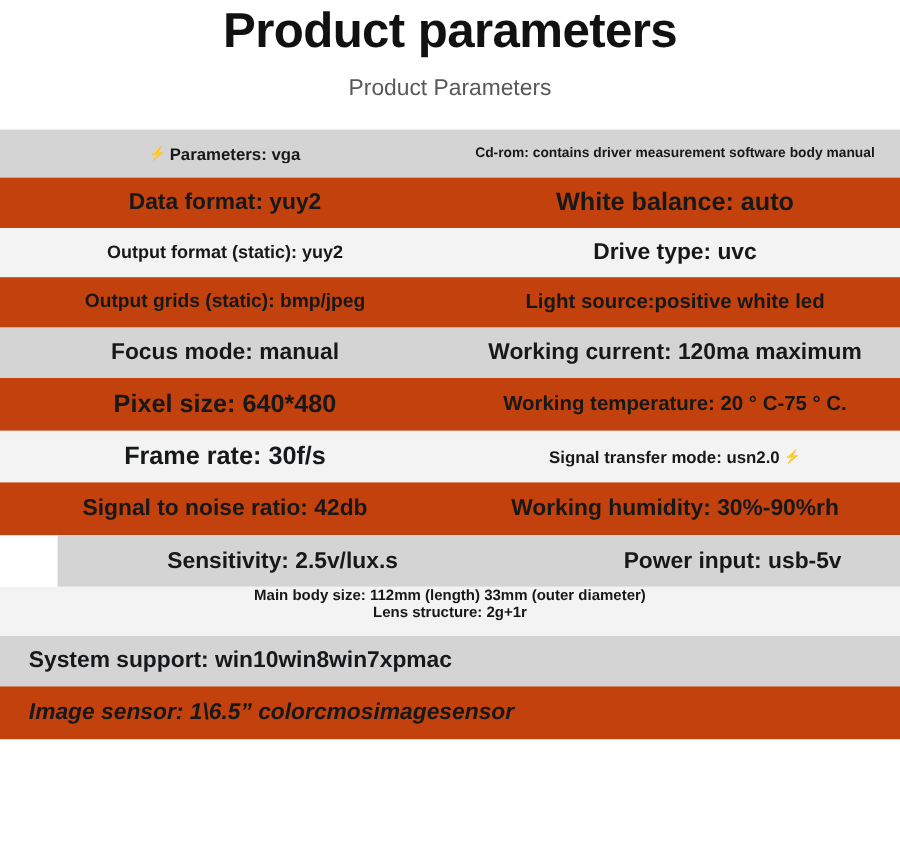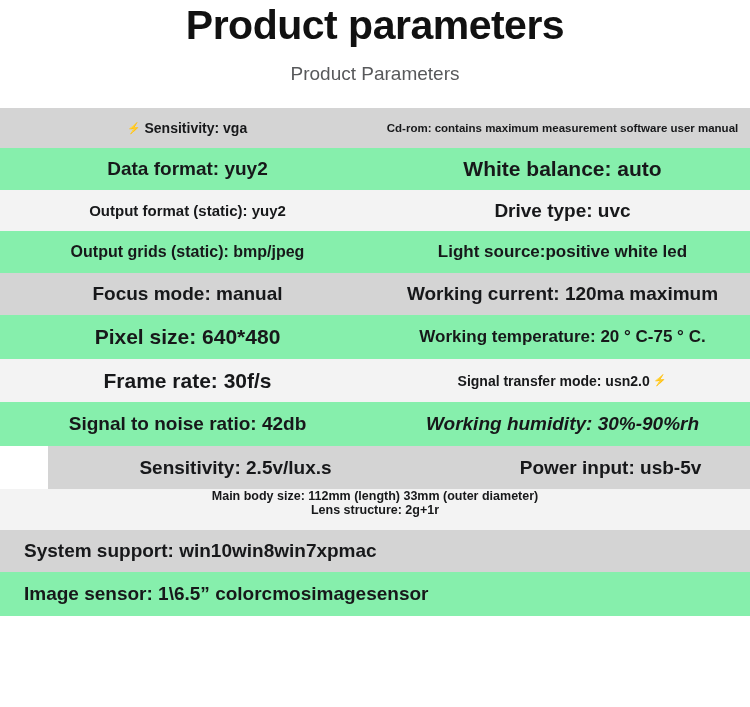--- a/index.html
+++ b/index.html
@@ -51,21 +51,21 @@
     width: 750px;
     box-sizing: border-box;
   }
   .spec-row.band {
     background: #d4d4d4;
   }
   .spec-row.plain {
     background: #f3f3f3;
   }
   .spec-row.white {
-    background: #86efac;
+    background: #c2410c;
   }
   .cell {
     box-sizing: border-box;
     display: flex;
     align-items: center;
     color: #17181a;
     font-weight: bold;
     white-space: nowrap;
     overflow: hidden;
   }
@@ -105,24 +105,24 @@
 
   <div class="header">
     <div class="title-main">Product parameters</div>
     <div class="title-sub">Product Parameters</div>
   </div>
 
   <div class="spec-table" id="spec-table">
       <div class="spec-row band" style="height: 40px;">
         <div class="cell left fs14" style="width: 375px;">
           <span class="sparkle">⚡</span>
-          <span>Sensitivity: vga</span>
+          <span>Parameters: vga</span>
         </div>
         <div class="cell right fs11" style="width: 375px;">
-          <span>Cd-rom: contains maximum measurement software user manual</span>
+          <span>Cd-rom: contains driver measurement software body manual</span>
         </div>
       </div>
       <div class="spec-row white" style="height: 42px;">
         <div class="cell left fs19" style="width: 375px;">
           <span>Data format: yuy2</span>
         </div>
         <div class="cell right fs21" style="width: 375px;">
           <span>White balance: auto</span>
         </div>
       </div>
@@ -164,21 +164,21 @@
         </div>
         <div class="cell right fs14" style="width: 375px;">
           <span>Signal transfer mode: usn2.0</span>
           <span class="sparkle after">⚡</span>
         </div>
       </div>
       <div class="spec-row white" style="height: 44px;">
         <div class="cell left fs19" style="width: 375px;">
           <span>Signal to noise ratio: 42db</span>
         </div>
-        <div class="cell right fs19" style="width: 375px; font-style: italic;">
+        <div class="cell right fs19" style="width: 375px;">
           <span>Working humidity: 30%-90%rh</span>
         </div>
       </div>
       <div class="spec-row band" style="height: 43px; margin-left: 48px;">
         <div class="cell left fs19" style="width: 375px;">
           <span>Sensitivity: 2.5v/lux.s</span>
         </div>
         <div class="cell right fs19" style="width: 375px;">
           <span>Power input: usb-5v</span>
         </div>
@@ -190,19 +190,19 @@
         <div class="cell right fs12" style="width: 375px;">
           <span>Lens structure: 2g+1r</span>
         </div>
       </div>
       <div class="spec-row band" style="height: 42px;">
         <div class="cell full fs19" style="width: 750px;">
           <span>System support: win10win8win7xpmac</span>
         </div>
       </div>
       <div class="spec-row white" style="height: 44px;">
-        <div class="cell full fs19" style="width: 606px;">
+        <div class="cell full fs19" style="width: 606px; font-style: italic;">
           <span>Image sensor: 1\6.5” colorcmosimagesensor</span>
         </div>
       </div>
     </div>
 
 </div>
 
 </body></html>

